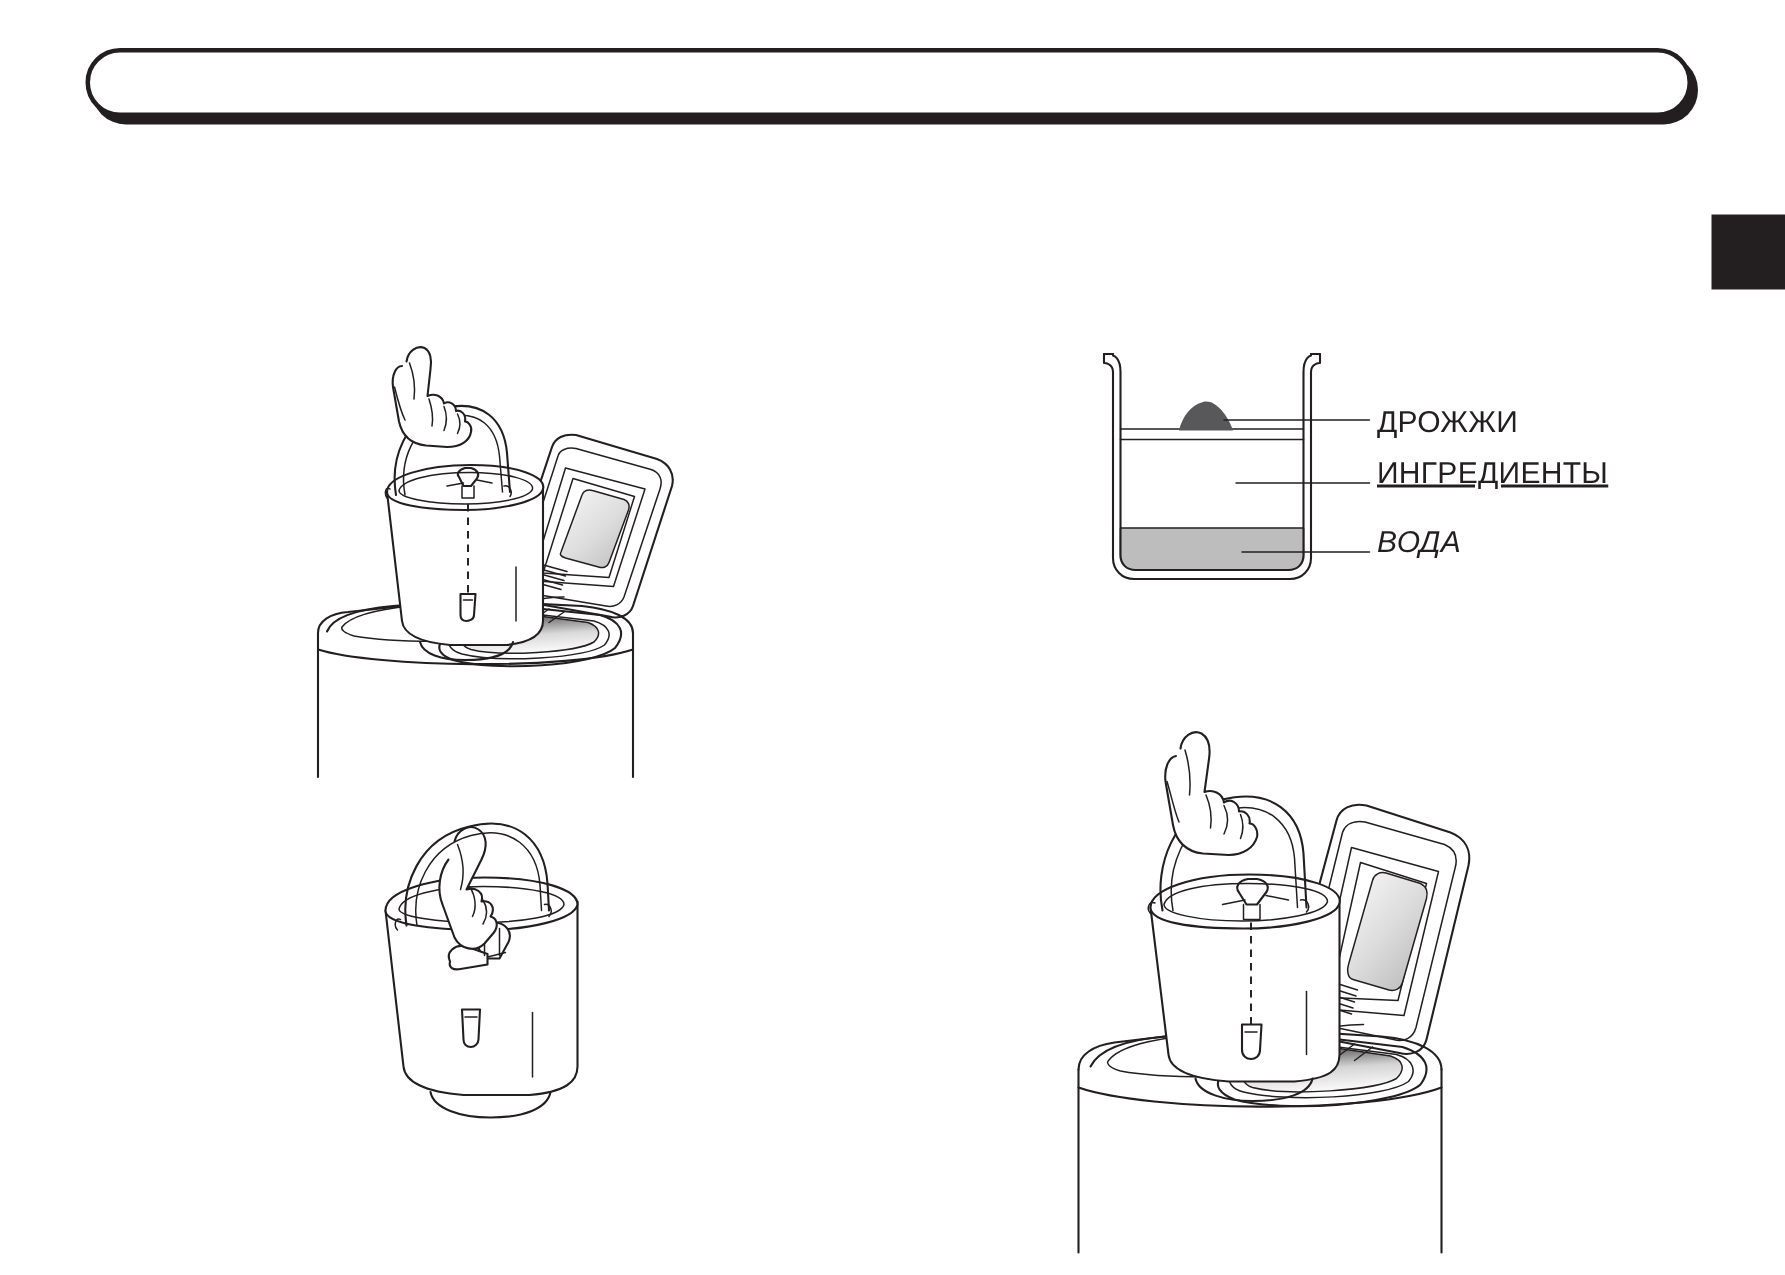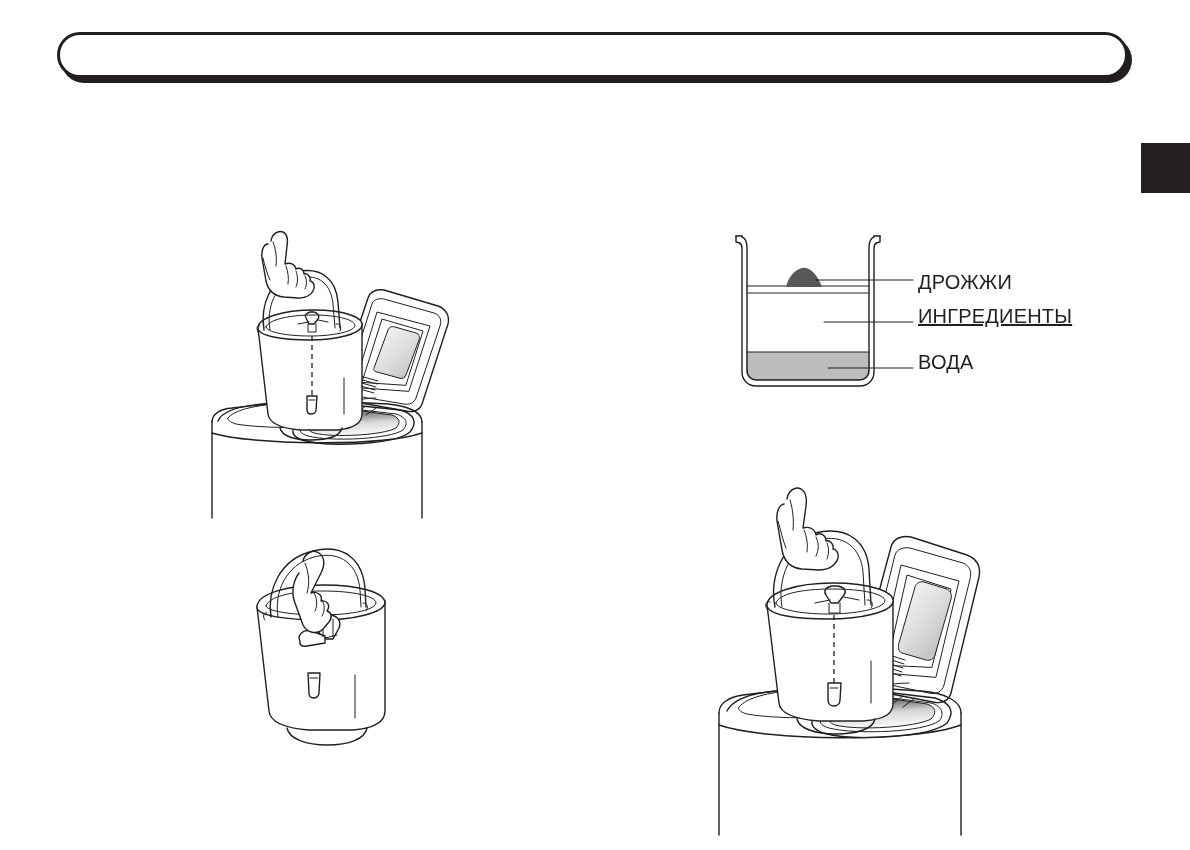--- a/index.html
+++ b/index.html
@@ -88,21 +88,21 @@
   }
   .layer-label {
     font-size: 20px;
     letter-spacing: 0.2px;
     color: #231f20;
     white-space: nowrap;
     line-height: 1;
   }
   #label-yeast       { position: absolute; left: 0; top: 0; }
   #label-ingredients { position: absolute; left: 0; top: 34px; text-decoration: underline; }
-  #label-water       { position: absolute; left: 0; top: 80px; }
+  #label-water       { position: absolute; left: 0; top: 80px; font-style: italic; }
 
   
   .lineart {
     fill: none;
     stroke: #231f20;
     stroke-width: 1.4;
     stroke-linecap: round;
     stroke-linejoin: round;
   }
   .lineart-thin {

